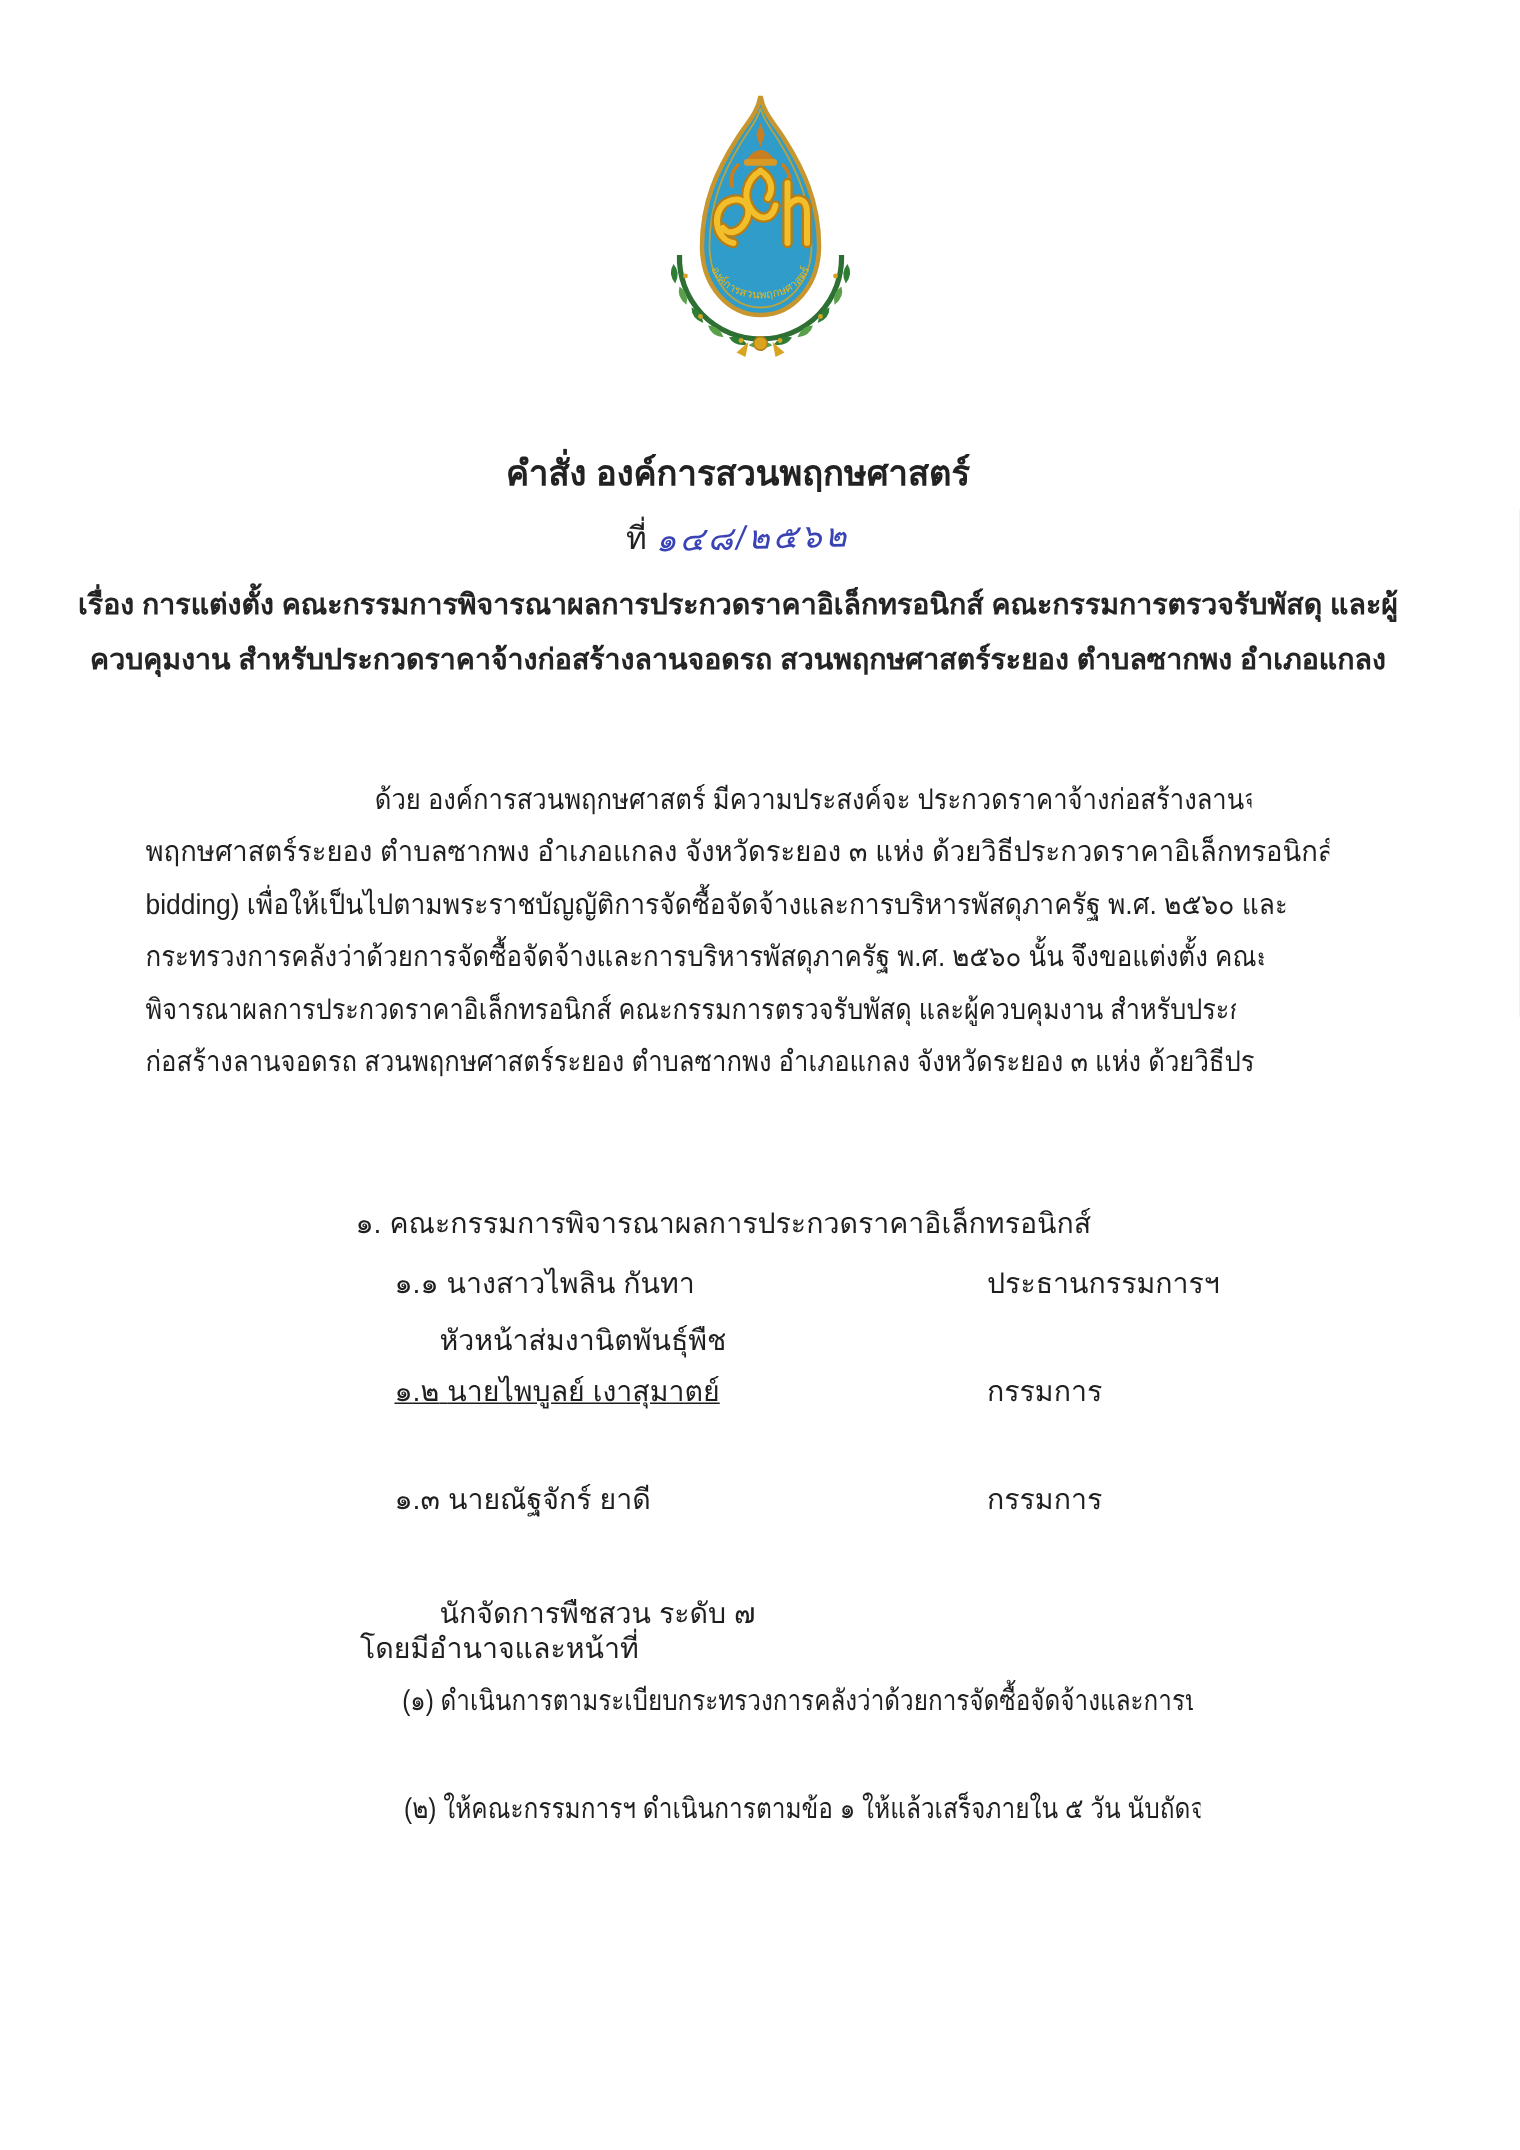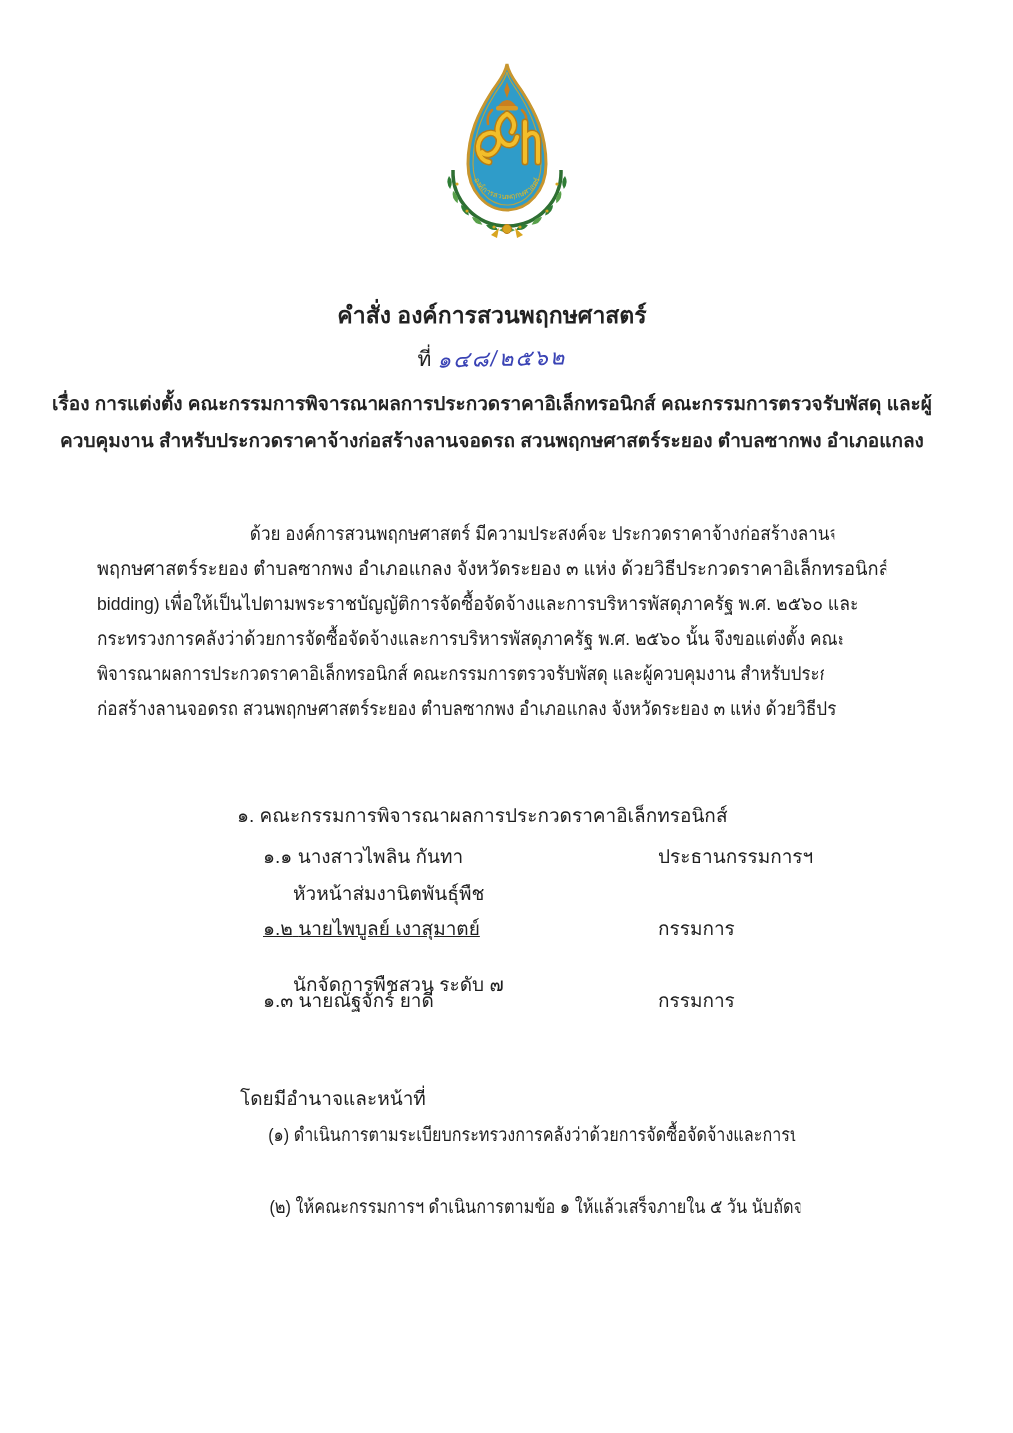--- a/index.html
+++ b/index.html
@@ -159,19 +159,19 @@
     <span class="nm">๑.๒</span>
     <span>นายไพบูลย์ เงาสุมาตย์</span>
     <span class="role">กรรมการ</span>
   </div>
 
   <div class="abs mrow" style="top:986px;">
     <span class="nm">๑.๓</span>
     <span>นายณัฐจักร์ ยาดี</span>
     <span class="role">กรรมการ</span>
   </div>
-  <div class="abs mpos" style="top:969px;">นักจัดการพืชสวน ระดับ ๗</div>
+  <div class="abs mpos" style="top:1060px;">นักจัดการพืชสวน ระดับ ๗</div>
 
   <div class="abs duty-head">โดยมีอำนาจและหน้าที่</div>
   <div class="abs dline ind fit" style="top: 1119px; transform-origin: left center; transform: scaleX(0.851506);">(๑) ดำเนินการตามระเบียบกระทรวงการคลังว่าด้วยการจัดซื้อจัดจ้างและการบริหารพัสดุภาครัฐ</div>
   <div class="abs dline ind fit" style="top: 1191px; transform-origin: left center; transform: scaleX(0.857741);">(๒) ให้คณะกรรมการฯ ดำเนินการตามข้อ ๑ ให้แล้วเสร็จภายใน ๕ วัน นับถัดจากวันเสนอราคา</div>
 
 </div>
 
 </body></html>

